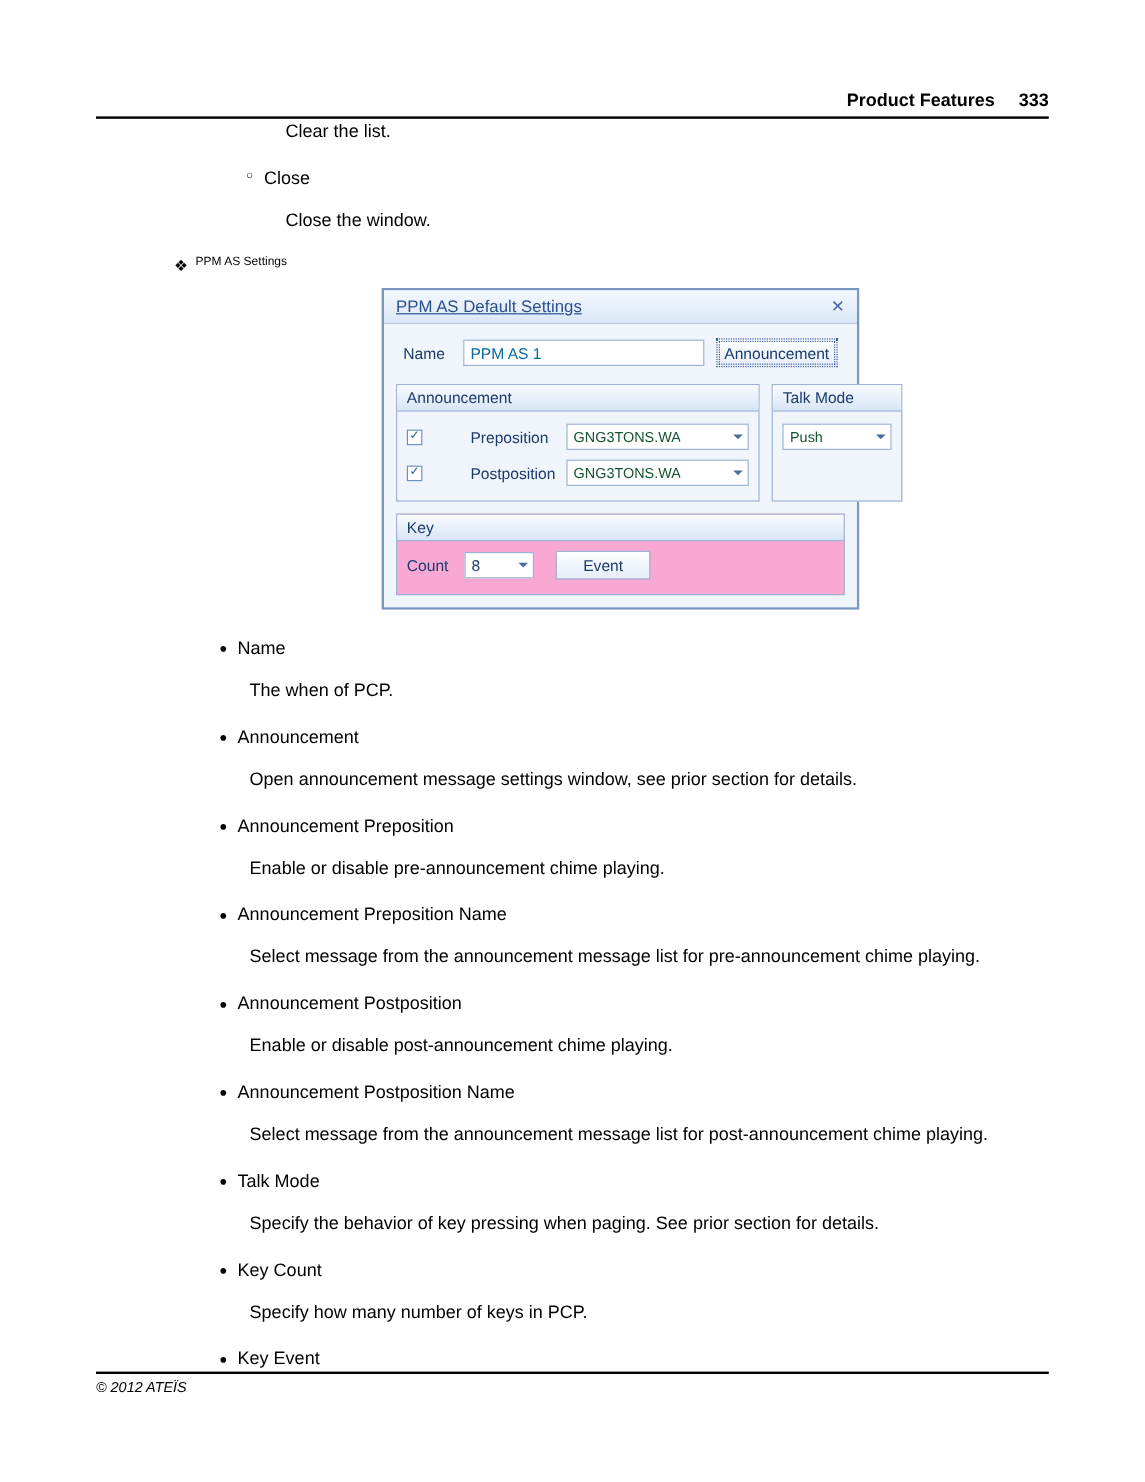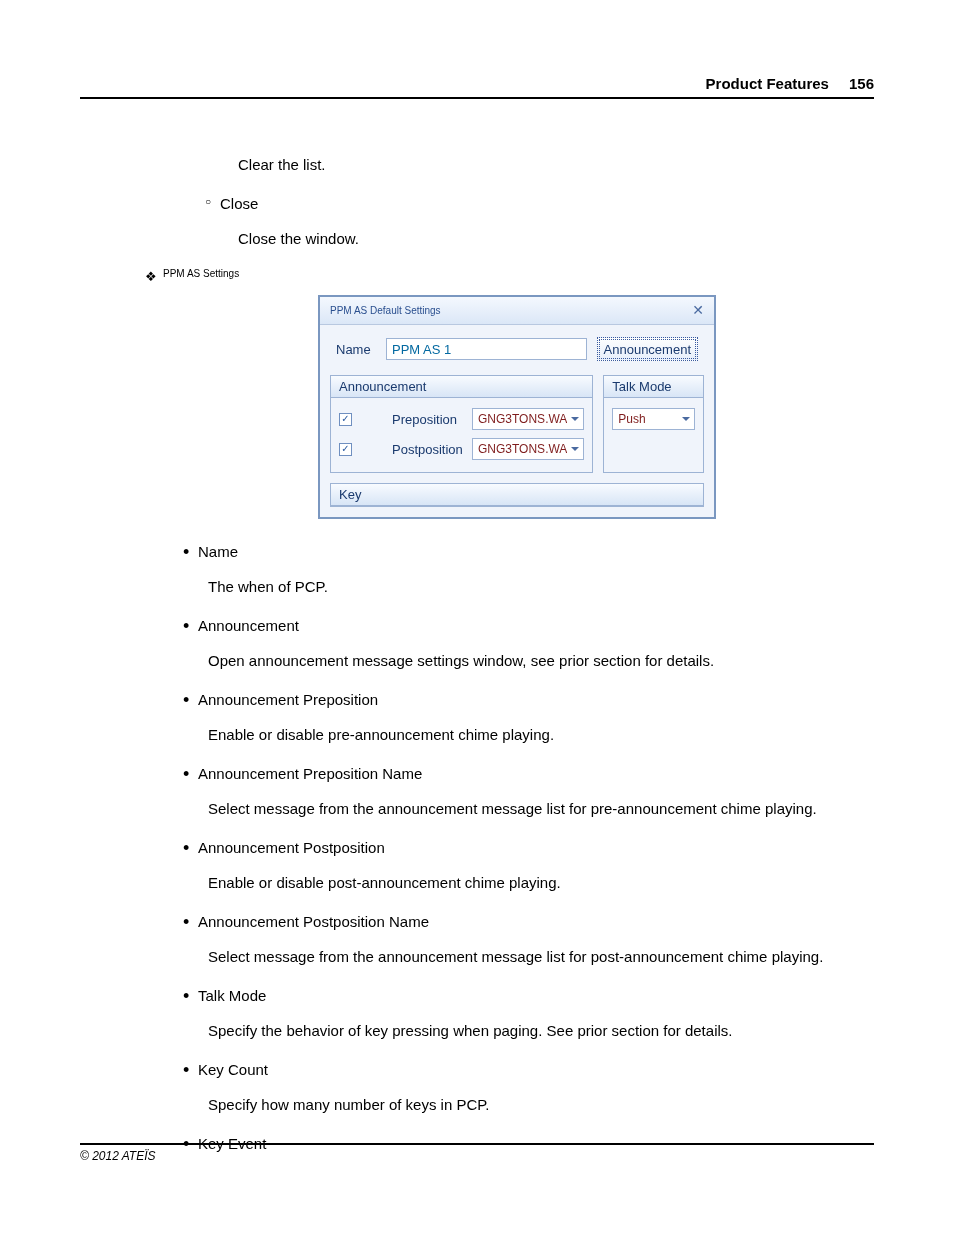--- a/index.html
+++ b/index.html
@@ -14,21 +14,20 @@
   }
   .page {
     padding: 75px 80px 0 80px;
   }
   .header-row {
     display: flex;
     justify-content: flex-end;
     align-items: center;
     border-bottom: 2px solid #000;
     padding-bottom: 5px;
-    margin-bottom: 55px;
   }
   .header-title {
     font-weight: bold;
     font-size: 15px;
     margin-right: 20px;
   }
   .page-number {
     font-weight: bold;
     font-size: 15px;
   }
@@ -77,21 +76,21 @@
     font-size: 13px;
   }
   .dialog-titlebar {
     display: flex;
     justify-content: space-between;
     align-items: center;
     padding: 5px 8px 6px 10px;
     background: linear-gradient(#f4f8fe, #dbe7f7);
     border-bottom: 1px solid #b8c8e0;
   }
-  .dialog-title { color: #2a4f8f; font-size: 10px; }
+  .dialog-title { color: #2a4f8f; font-size: 14px; text-decoration: underline; }
   .dialog-close {
     color: #4a6aa0;
     font-size: 14px;
     cursor: default;
     padding: 0 2px;
   }
   .dialog-body { padding: 12px 10px 10px 10px; background: #f0f4fb; }
   .name-row { display: flex; align-items: center; gap: 10px; margin-bottom: 14px; padding: 0 6px; }
   .name-label { width: 40px; color: #1a3a6e; }
   .name-input {
@@ -137,27 +136,28 @@
     display: inline-flex; align-items: center; justify-content: center;
     font-size: 10px; color: #2a5aa0; line-height: 1;
   }
   .chk-label { width: 72px; color: #1a3a6e; margin-left: 32px; }
   .combo {
     height: 22px;
     border: 1px solid #9db3d4;
     background: #fff;
     display: flex; align-items: center;
     padding: 0 4px 0 5px;
-    color: #7f1d1d;
+    color: #14532d;
     font-size: 12px;
     position: relative;
     flex: 1;
     min-width: 0;
     overflow: hidden;
     white-space: nowrap;
+    gap: 40px;
   }
   .combo-text { flex: 1; overflow: hidden; }
   .combo-arrow {
     width: 0; height: 0;
     border-left: 4px solid transparent;
     border-right: 4px solid transparent;
     border-top: 4px solid #4a6aa0;
     margin-left: 4px;
   }
   .panel-key {
@@ -195,21 +195,21 @@
     font-style: italic;
     font-size: 12px;
   }
 </style>
 </head>
 <body>
 
 <div class="page">
   <div class="header-row">
     <span class="header-title">Product Features</span>
-    <span class="page-number">156</span>
+    <span class="page-number">333</span>
   </div>
 
   <div class="indent-1 para sp-v">Clear the list.</div>
 
   <div class="indent-close circ para sp-v2">
     <span>Close</span>
   </div>
   <div class="indent-1 para sp-v">Close the window.</div>
 
   <div class="indent-section diamond-row para sp-v2">
@@ -259,20 +259,28 @@
                 <span class="combo-text">Push</span>
                 <span class="combo-arrow"></span>
               </div>
             </div>
           </div>
         </div>
       </div>
 
       <div class="panel-key">
         <div class="panel-header">Key</div>
+        <div class="key-body">
+          <span class="count-label">Count</span>
+          <div class="count-combo">
+            <span class="combo-text">8</span>
+            <span class="combo-arrow"></span>
+          </div>
+          <button class="event-btn">Event</button>
+        </div>
       </div>
     </div>
   </div>
 
   <div class="indent-bullet bullet-row para sp-v2"><span>Name</span></div>
   <div class="indent-bullet-desc para sp-v">The when of PCP.</div>
 
   <div class="indent-bullet bullet-row para sp-v2"><span>Announcement</span></div>
   <div class="indent-bullet-desc para sp-v">Open announcement message settings window, see prior section for details.</div>
 

